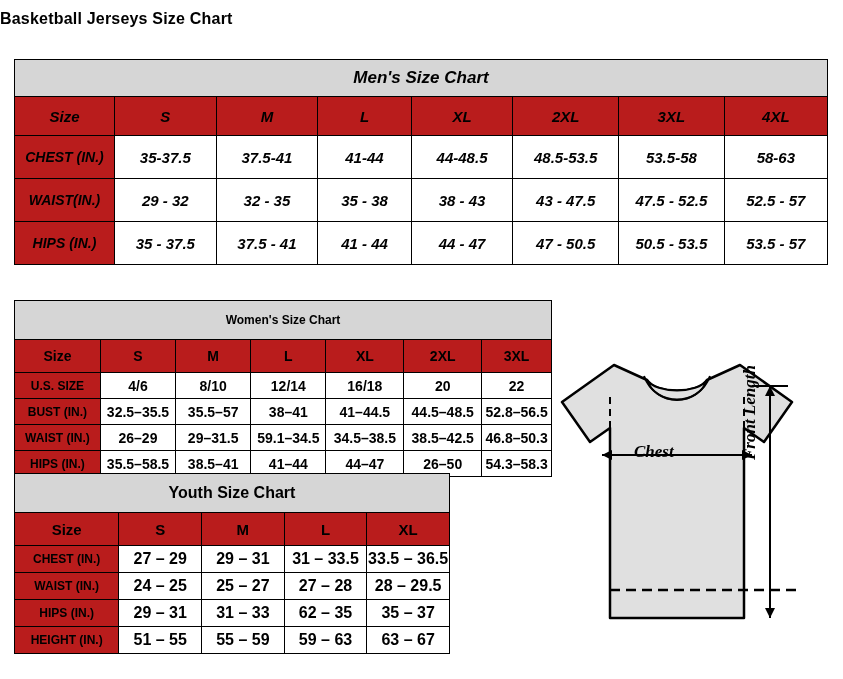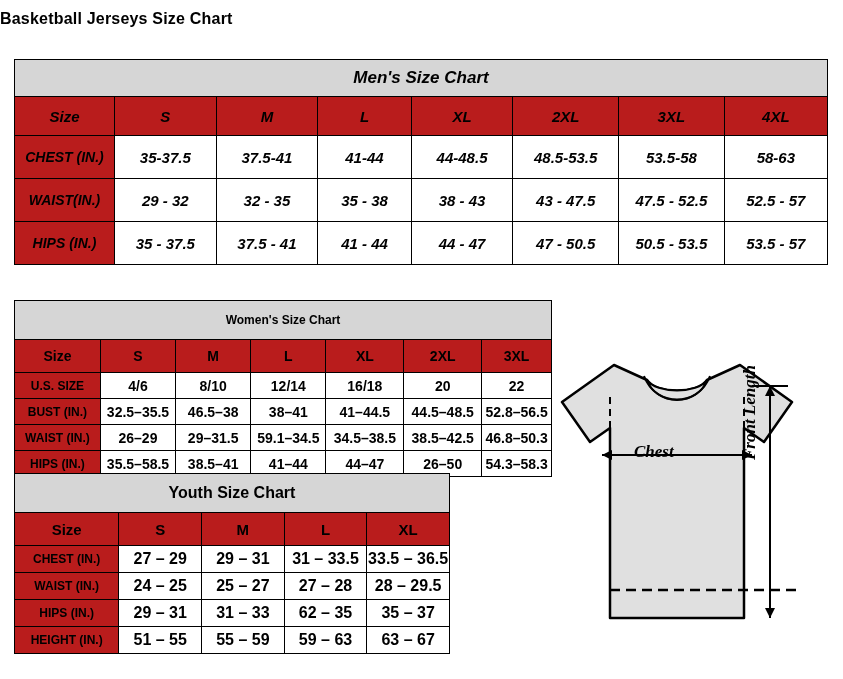--- a/index.html
+++ b/index.html
@@ -195,21 +195,21 @@
         <td>4/6</td>
         <td>8/10</td>
         <td>12/14</td>
         <td>16/18</td>
         <td>20</td>
         <td>22</td>
       </tr>
       <tr>
         <td class="rowlabel">BUST  (IN.)</td>
         <td>32.5–35.5</td>
-        <td>46.5–38</td>
+        <td>35.5–57</td>
         <td>38–41</td>
         <td>41–44.5</td>
         <td>44.5–48.5</td>
         <td>52.8–56.5</td>
       </tr>
       <tr>
         <td class="rowlabel">WAIST  (IN.)</td>
         <td>26–29</td>
         <td>29–31.5</td>
         <td>59.1–34.5</td>

